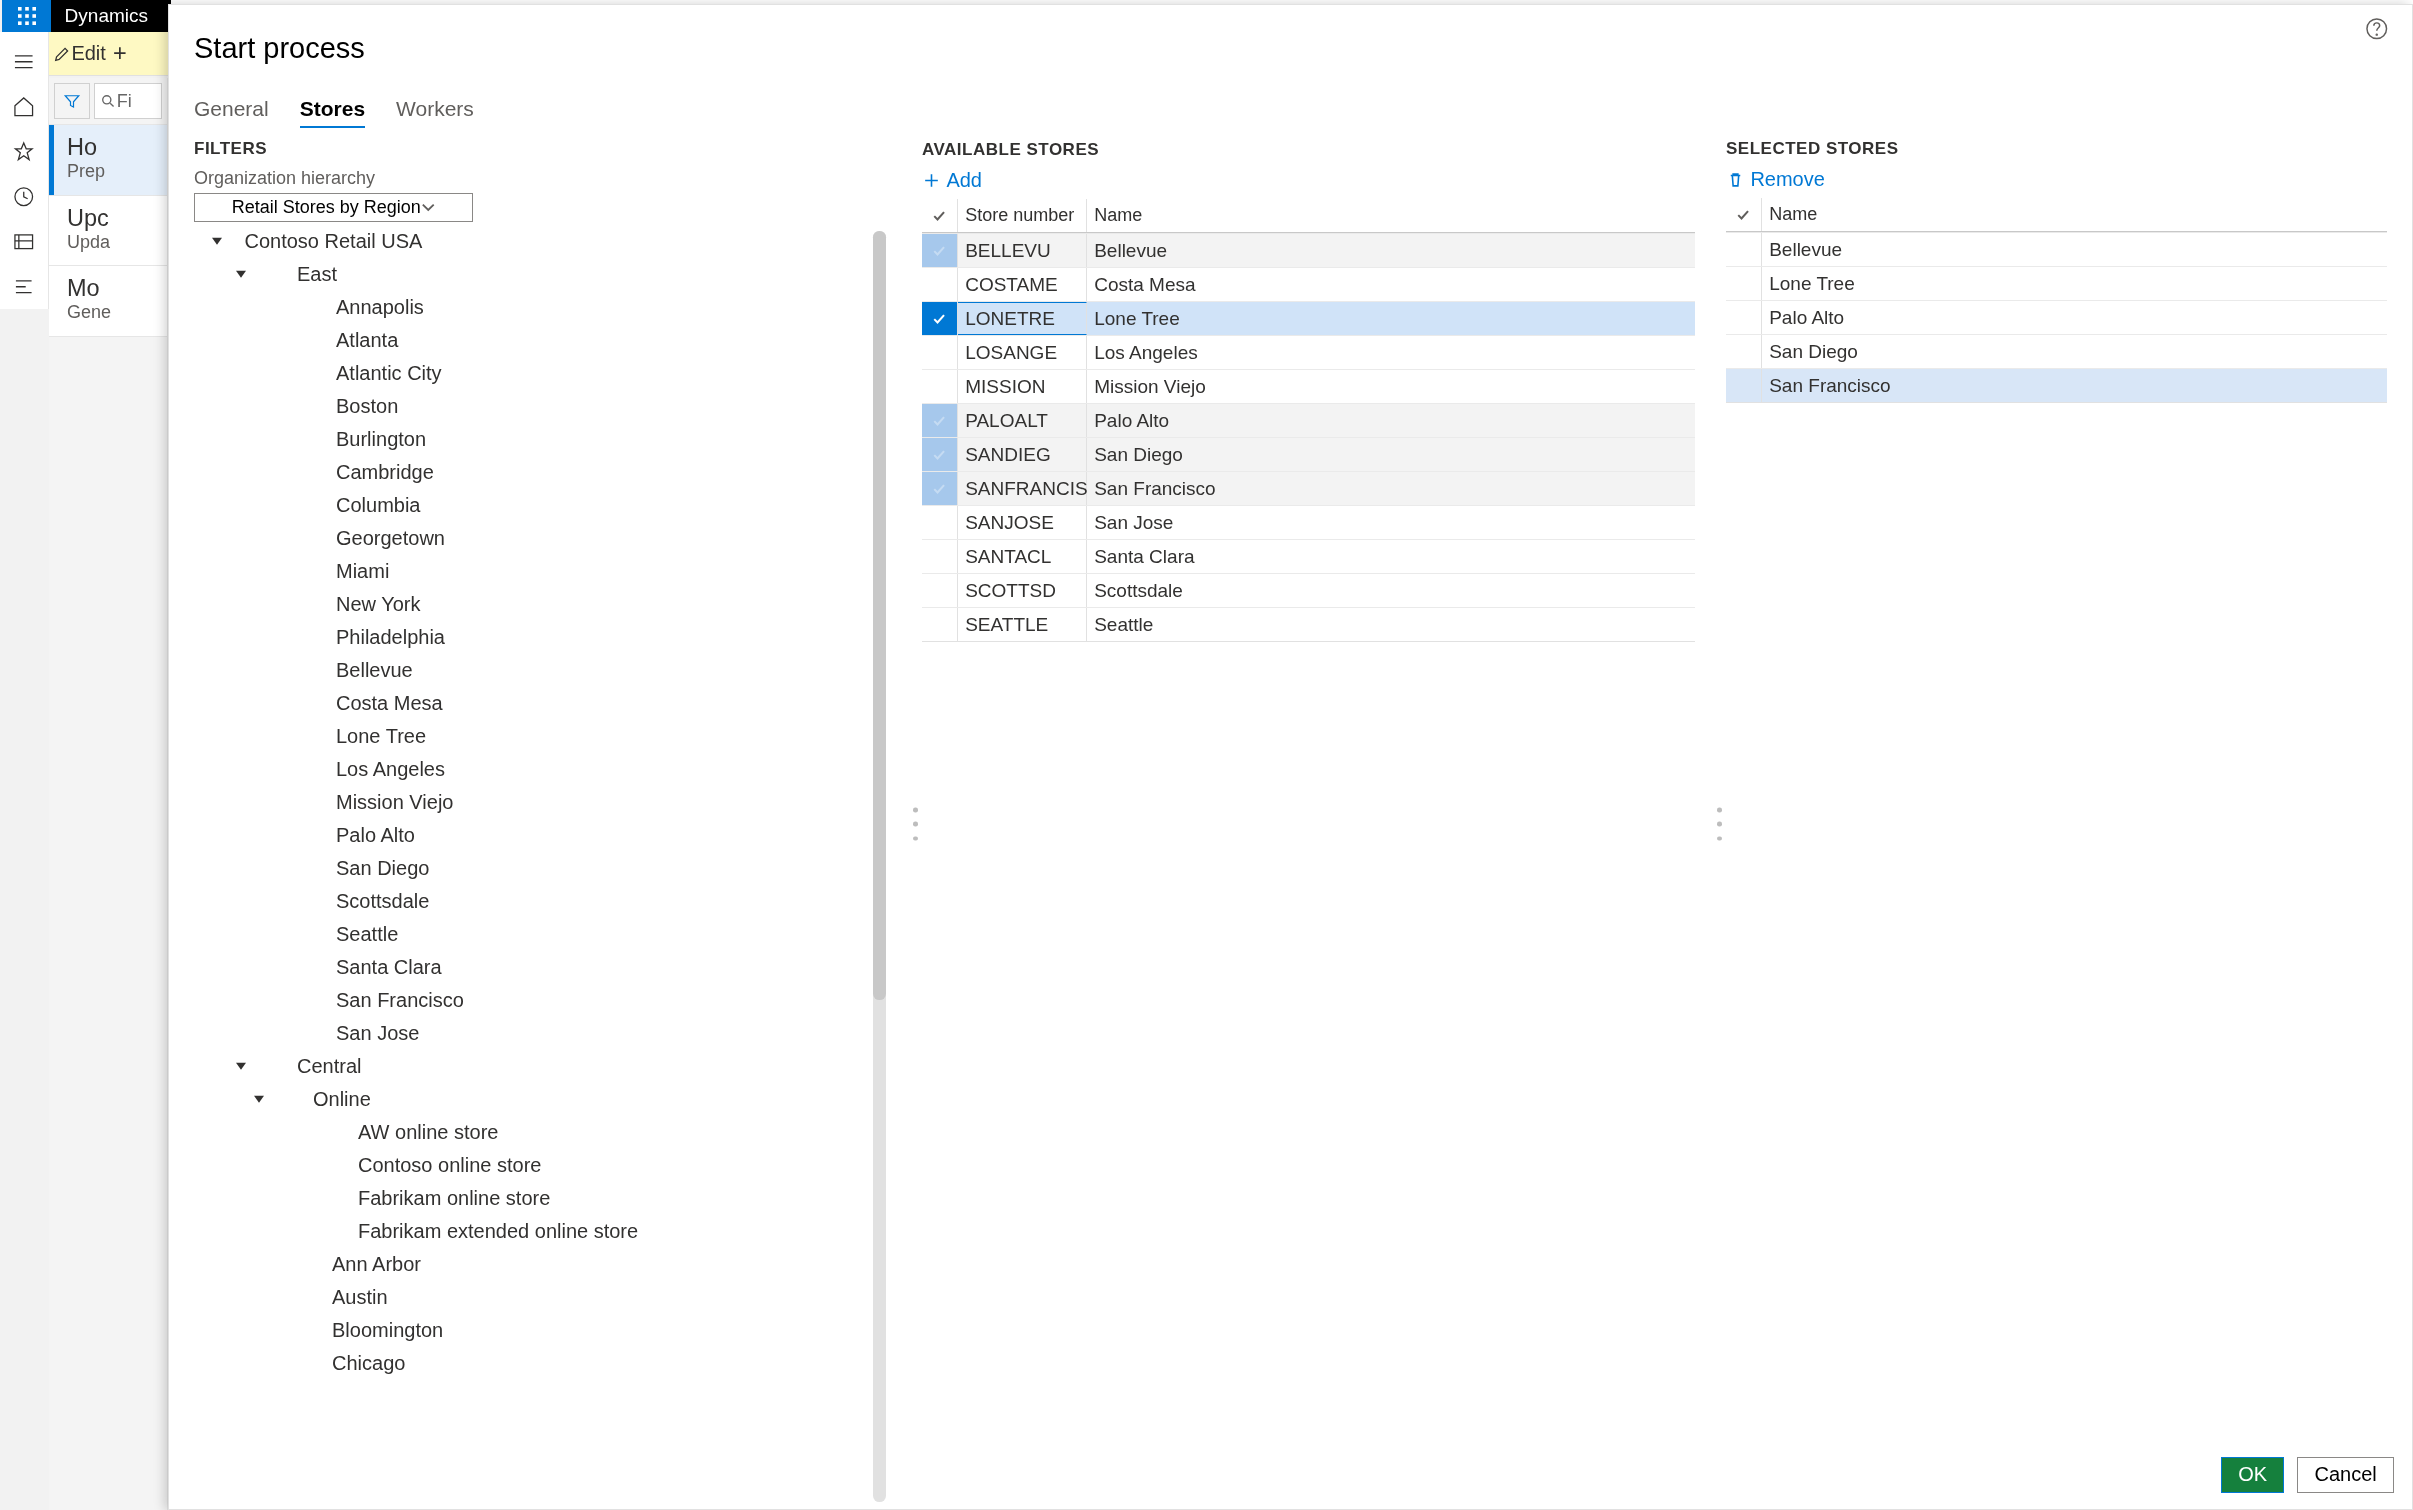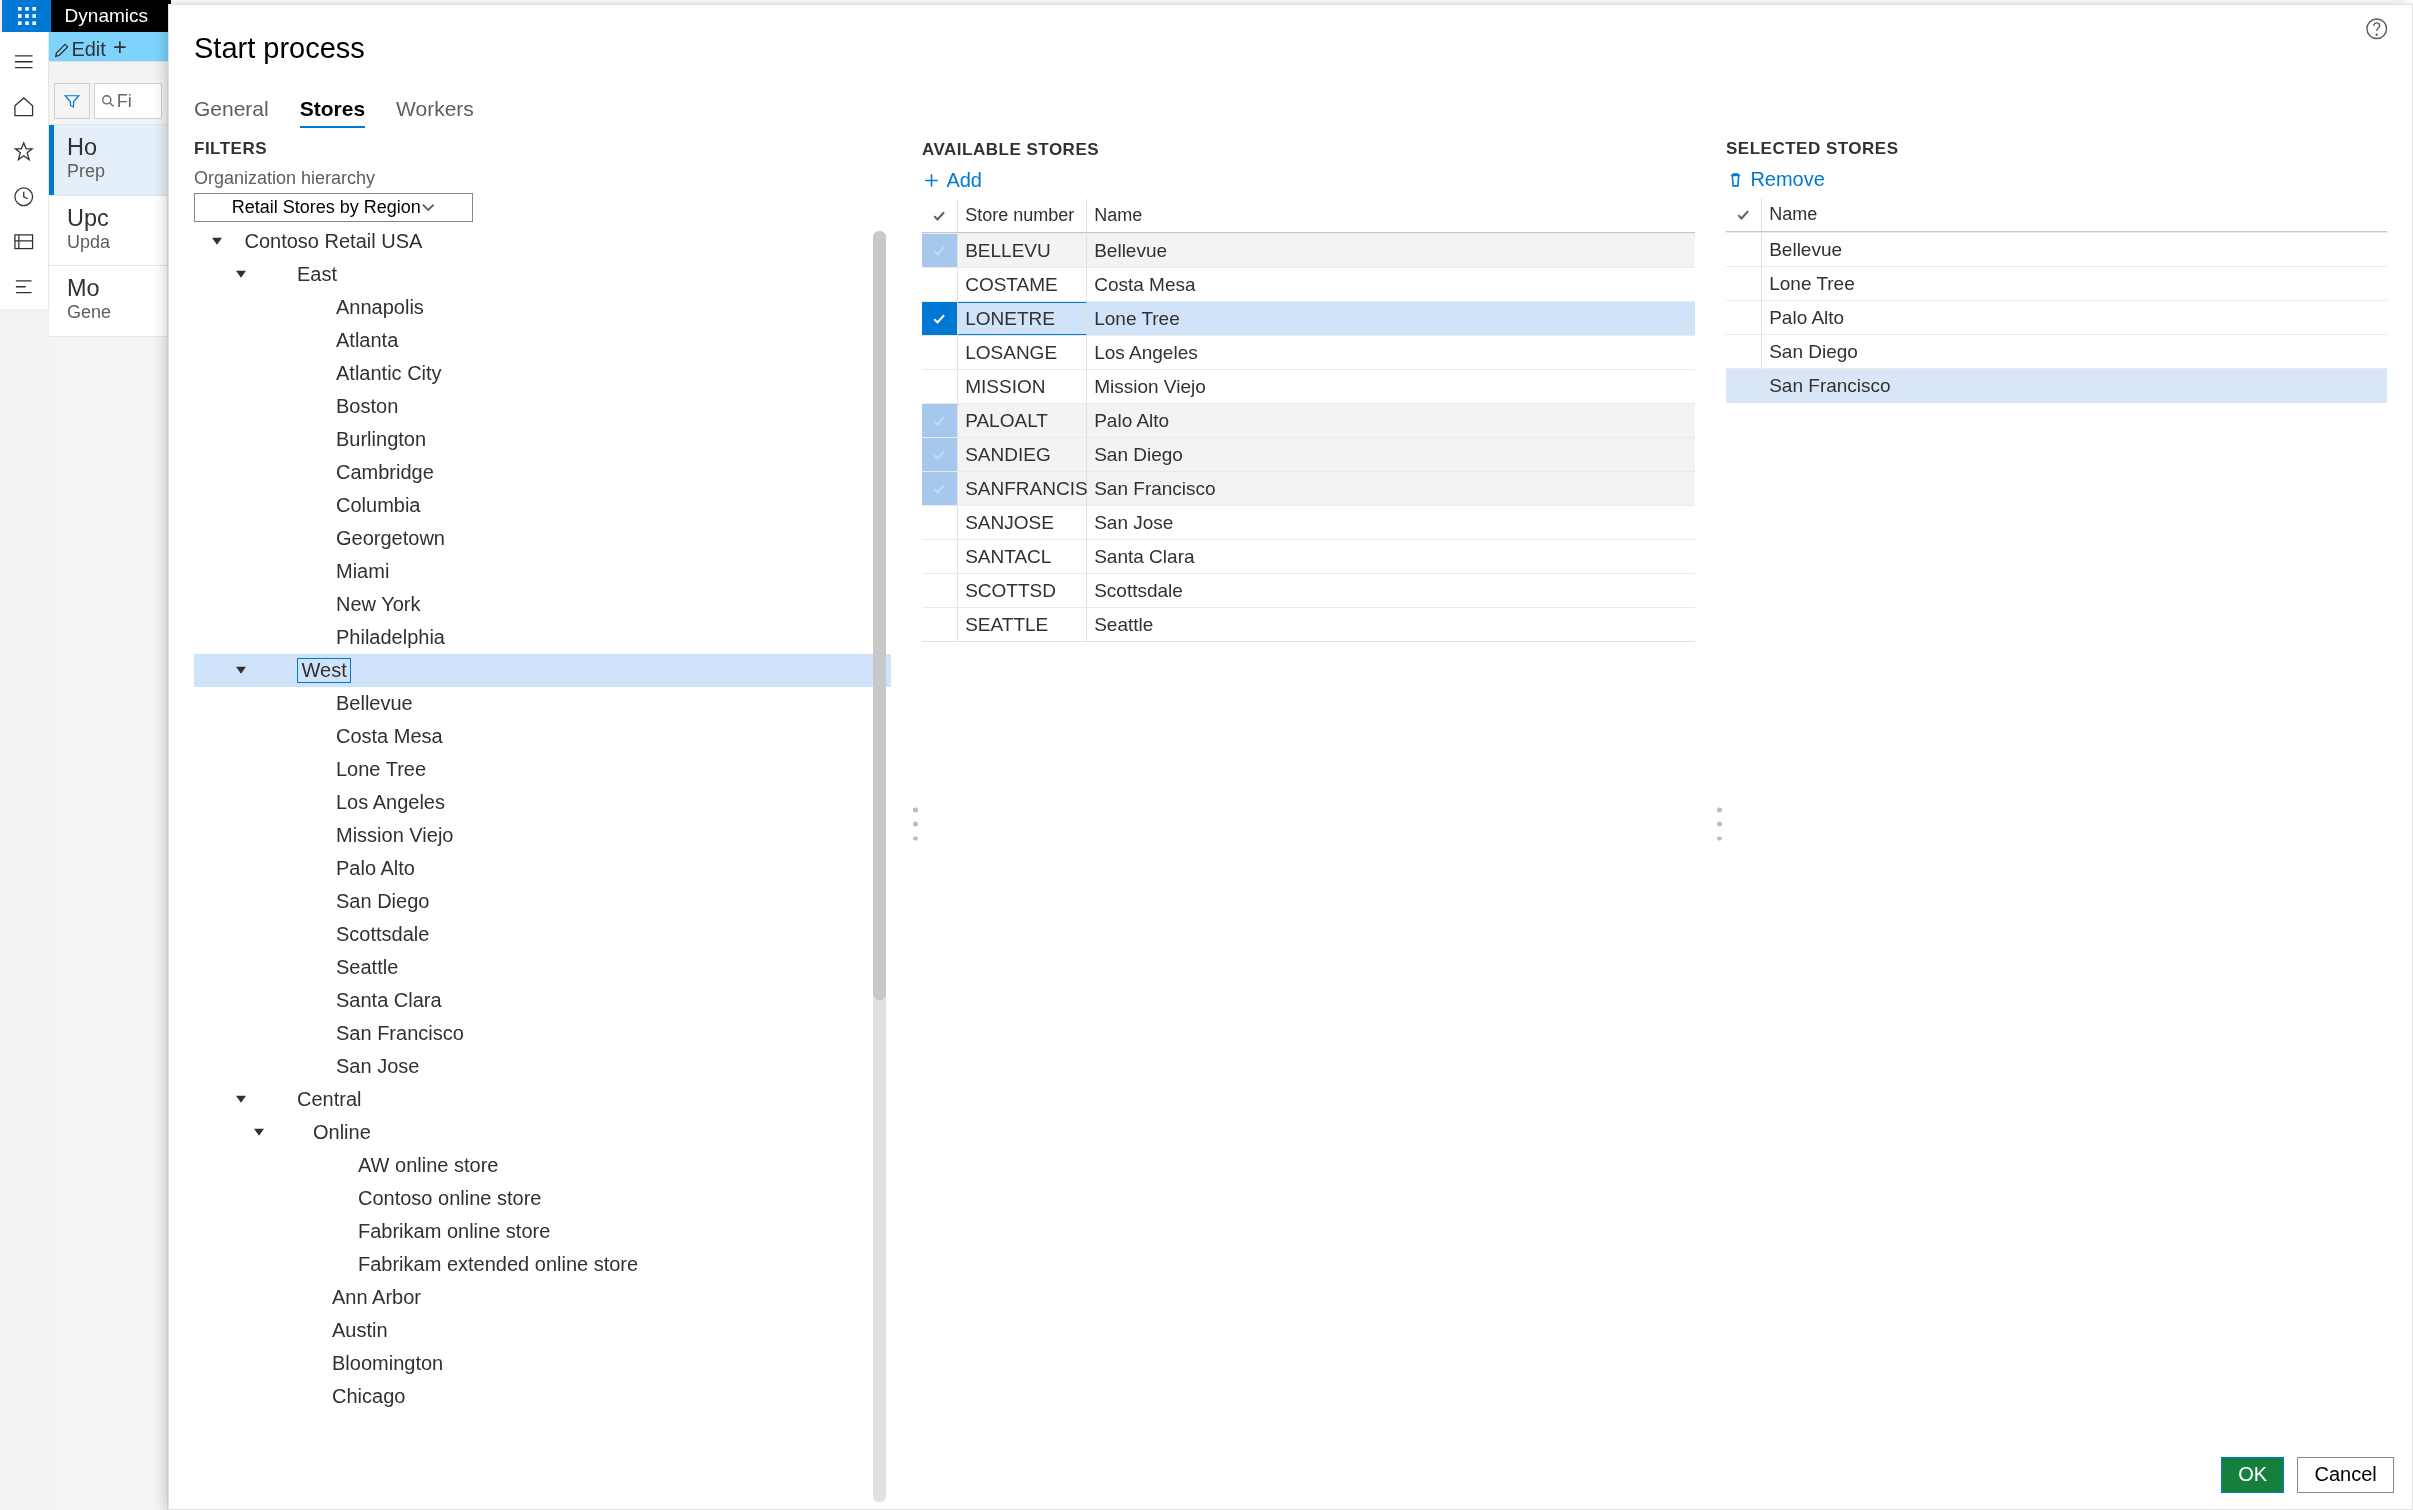--- a/index.html
+++ b/index.html
@@ -5,21 +5,21 @@
     * { box-sizing:border-box; margin:0; padding:0; font-family:"Segoe UI",Tahoma,Geneva,sans-serif; }
     body { background:#fff; width:2413px; height:1510px; overflow:hidden; position:relative; }
 
     
     .back-wrap { position:absolute; top:0; left:0; width:168px; height:100%; background:#f2f2f2; display:flex; flex-direction:column; }
     .titlebar  { position:absolute; top:0; left:2px; width:169px; height:32px; background:#000; display:flex; align-items:center; }
     .waffle    { width:49px; height:32px; background:#0078d4; display:flex; align-items:center; justify-content:center; cursor:pointer; }
     .waffle svg rect { fill:#fff; }
     .titlebar-text { color:#fff; font-size:19px; margin-left:13.6px; }
 
-    .back-toolbar { position:absolute; top:32px; left:49px; height:30px; width:119px; border-bottom:0.9px solid #e1e1e1; display:flex; align-items:flex-end; padding:0 5.4px; background:#7dd3fc; }
+    .back-toolbar { position:absolute; top:32px; left:49px; height:44px; width:119px; border-bottom:0.9px solid #e1e1e1; display:flex; align-items:center; padding:0 5.4px; background:#fef9c3; }
     .tb-link  { display:flex; align-items:center; color:#323130; font-size:20px; margin-right:7.2px; }
     .tb-plus  { color:#323130; font-size:23.5px; }
 
     .back-rail { position:absolute; top:32px; left:0; width:49px; background:#fff; border-right:0.9px solid #e6e6e6; display:flex; flex-direction:column; align-items:center; padding-top:7.2px; }
     .rail-btn  { width:49px; height:45px; display:flex; align-items:center; justify-content:center; color:#323130; cursor:pointer; }
     .rail-btn svg { width:23.5px; height:23.5px; stroke:#323130; fill:none; stroke-width:1.3; }
 
     .listpane  { position:absolute; top:78px; left:49px; width:119px; bottom:0; border-right:0.9px solid #e6e6e6; background:#f4f4f4; }
     .lp-head   { height:47px; display:flex; align-items:center; border-bottom:0.9px solid #e6e6e6; padding:0 5.4px; gap:3.6px; }
     .lp-filter { width:36px; height:36px; border:0.9px solid #d0d0d0; display:flex; align-items:center; justify-content:center; }
@@ -280,25 +280,20 @@
               <span>Miami</span>
             </div>
             <div class="tree-item ind-2">
               <span style="margin-left:62px;"></span>
               <span>New York</span>
             </div>
             <div class="tree-item ind-2">
               <span style="margin-left:62px;"></span>
               <span>Philadelphia</span>
             </div>
-            <div class="tree-item ind-1 selected">
-              <span class="caret-down" style="position:absolute;left:42px;top:11px;"></span>
-              <span style="margin-left:51px;"></span>
-              <span class="sel-label">West</span>
-            </div>
             <div class="tree-item ind-2">
               <span style="margin-left:62px;"></span>
               <span>Bellevue</span>
             </div>
             <div class="tree-item ind-2">
               <span style="margin-left:62px;"></span>
               <span>Costa Mesa</span>
             </div>
             <div class="tree-item ind-2">
               <span style="margin-left:62px;"></span>

